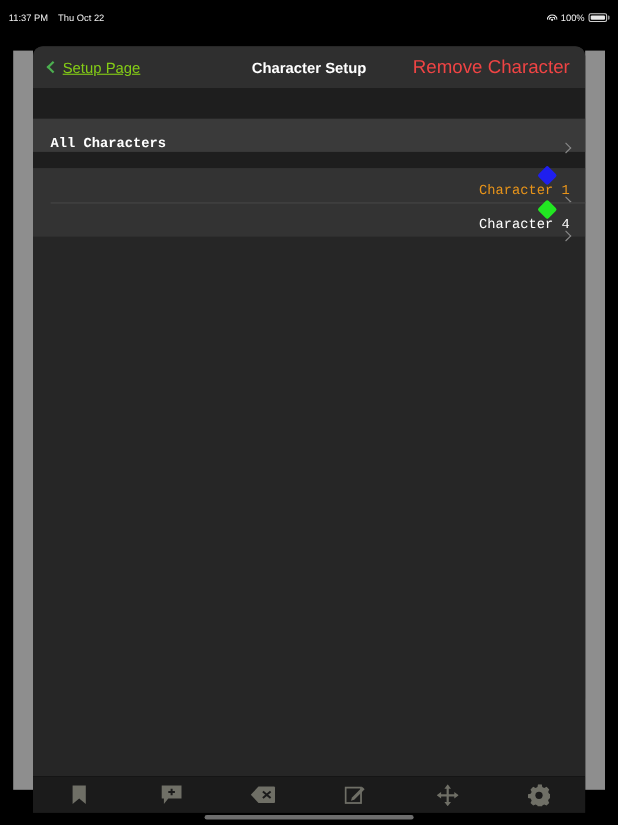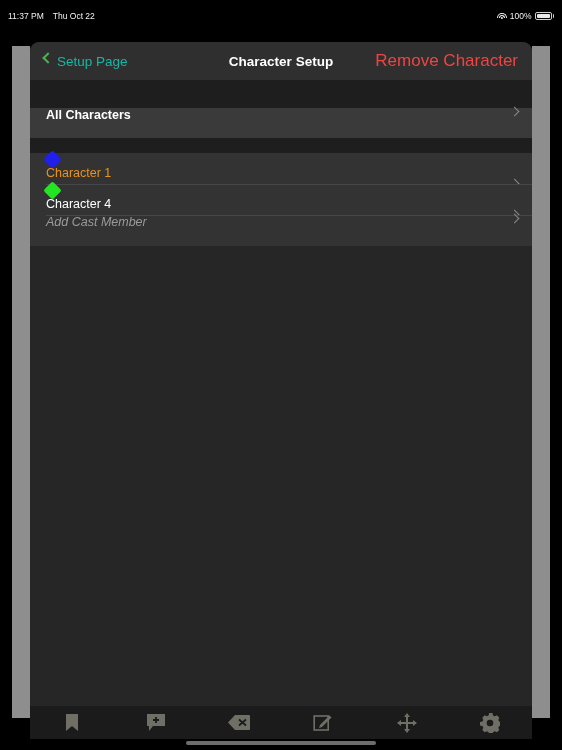--- a/index.html
+++ b/index.html
@@ -54,41 +54,41 @@
     width: 502px; height: 664px;
     background: #262626;
     border-radius: 9px 9px 0 0;
     overflow: hidden;
   }
   .navbar {
     position: relative; height: 38px; background: #2f2f2f;
     display: flex; align-items: center; padding: 0 14px;
   }
   .nav-back {
-    display: flex; align-items: flex-start; gap: 4px;
-    color: #14b8a6; font-size: 13.5px; cursor: pointer;
+    display: flex; align-items: center; gap: 4px;
+    color: #84cc16; font-size: 13.5px; cursor: pointer; text-decoration: underline;
   }
   .chev-left {
     width: 8px; height: 8px; border-left: 2px solid #4caf50; border-bottom: 2px solid #4caf50;
     transform: rotate(45deg); display: inline-block; margin-right: 1px;
   }
   .nav-title {
     position: absolute; left: 0; right: 0; text-align: center;
     color: #fff; font-size: 13.5px; font-weight: bold; pointer-events: none;
   }
   .nav-action { margin-left: auto; color: #ef4444; font-size: 17px; cursor: pointer; }
 
   .gap { background: #1e1e1e; }
   .gap.top { height: 28px; }
   .gap.mid { height: 15px; }
 
   .section { background: #383838; }
   .row {
-    position: relative; height: 31px; display: flex; align-items: flex-start;
-    padding: 0 14px 0 16px; cursor: pointer;
+    position: relative; height: 31px; display: flex; align-items: flex-end;
+    padding: 0 14px 0 16px; cursor: pointer; font-family: Liberation Mono, monospace;
   }
   .row + .row::before {
     content: ""; position: absolute; left: 16px; right: 0; top: 0;
     height: 1px; background: #474747;
   }
   .row-header { background: #3a3a3a; height: 30px; }
   .row-char { background: #333333; flex-direction: column; }
   .row-add  { background: #333333; }
   .swatch { width: 13px; height: 13px; transform: rotate(45deg); border-radius: 2px; margin-right: 14px; flex: none; }
   .swatch-slot { width: 27px; flex: none; display: flex; align-items: center; }
@@ -174,24 +174,20 @@
         <span class="row-label accent">Character 1</span>
         <span class="chev-right"></span>
       </div>
       <div class="row row-char">
         <span class="swatch-slot">
           <span class="swatch" style="background:#22e622"></span>
         </span>
         <span class="row-label">Character 4</span>
         <span class="chev-right"></span>
       </div>
-      <div class="row row-add">
-        <span class="row-label muted">Add Cast Member</span>
-        <span class="chev-right"></span>
-      </div>
     </div>
 
     <div class="body-fill"></div>
   </div>
 
   <div class="toolbar">
     <div class="tb-item">
       <svg width="16" height="19" viewBox="0 0 16 19">
         <path d="M2 1h12v17l-6-5-6 5z" fill="#6f6f66"></path>
       </svg>

